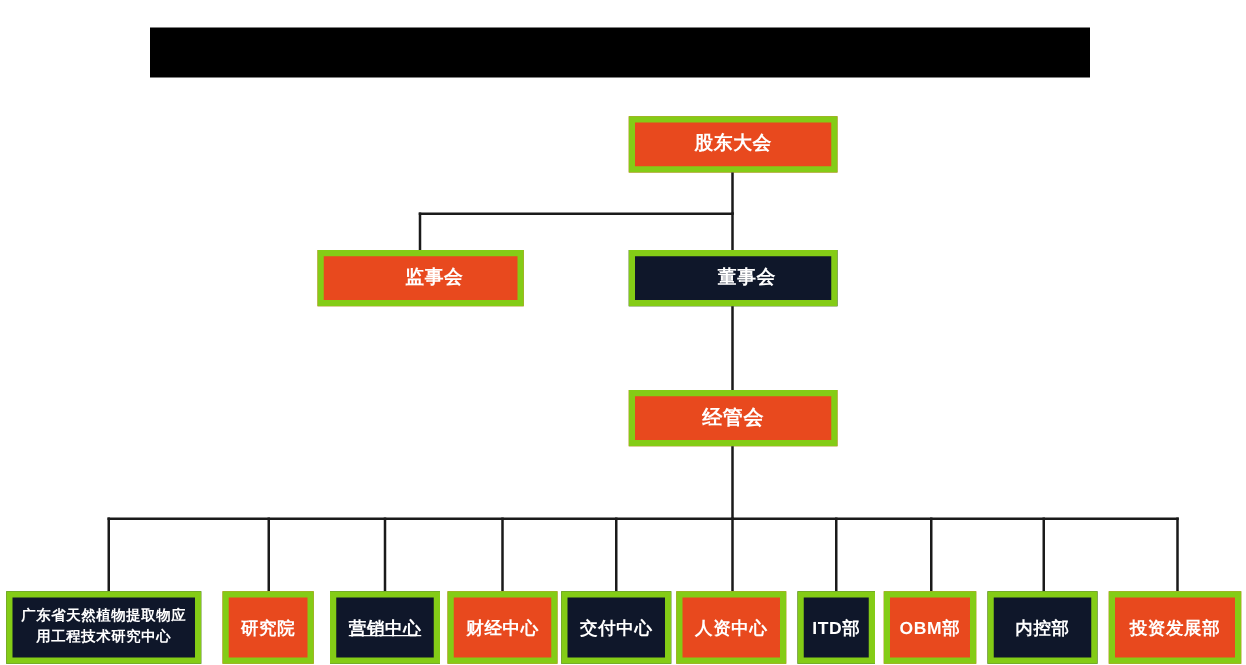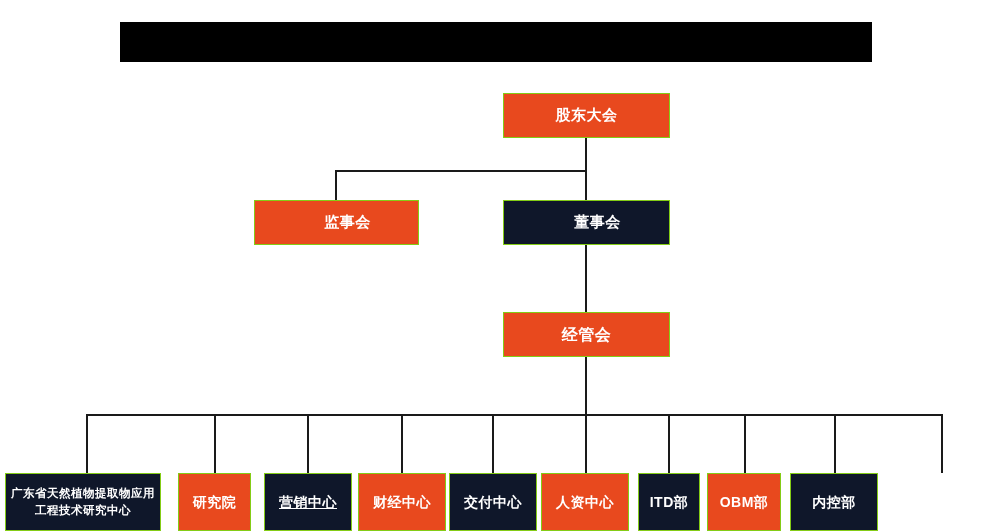--- a/index.html
+++ b/index.html
@@ -45,21 +45,21 @@
     position: absolute;
     background: #1a1a1a;
   }
   .conn-v { width: 2px; }
   .conn-h { height: 2px; }
 
   
   .node {
     position: absolute;
     box-sizing: border-box;
-    border: 1px solid #84cc16;
+    border: 5px solid #84cc16;
     display: flex;
     align-items: center;
     justify-content: center;
     text-align: center;
     color: #ffffff;
     font-weight: bold;
     letter-spacing: 0.5px;
     user-select: none;
   }
   .node.dark  { background: #E8491E; }
@@ -157,14 +157,17 @@
   </div>
 
   <div class="node dark row-dept" style="left:707px; top:473px; width:74px; height:58px;">
     <span class="node-label">OBM部</span>
   </div>
 
   <div class="node light row-dept" style="left:790px; top:473px; width:88px; height:58px;">
     <span class="node-label">内控部</span>
   </div>
 
+  <div class="node dark row-dept" style="left:887px; top:473px; width:106px; height:58px;">
+    <span class="node-label">投资发展部</span>
+  </div>
 
 </div>
 
 </body></html>

